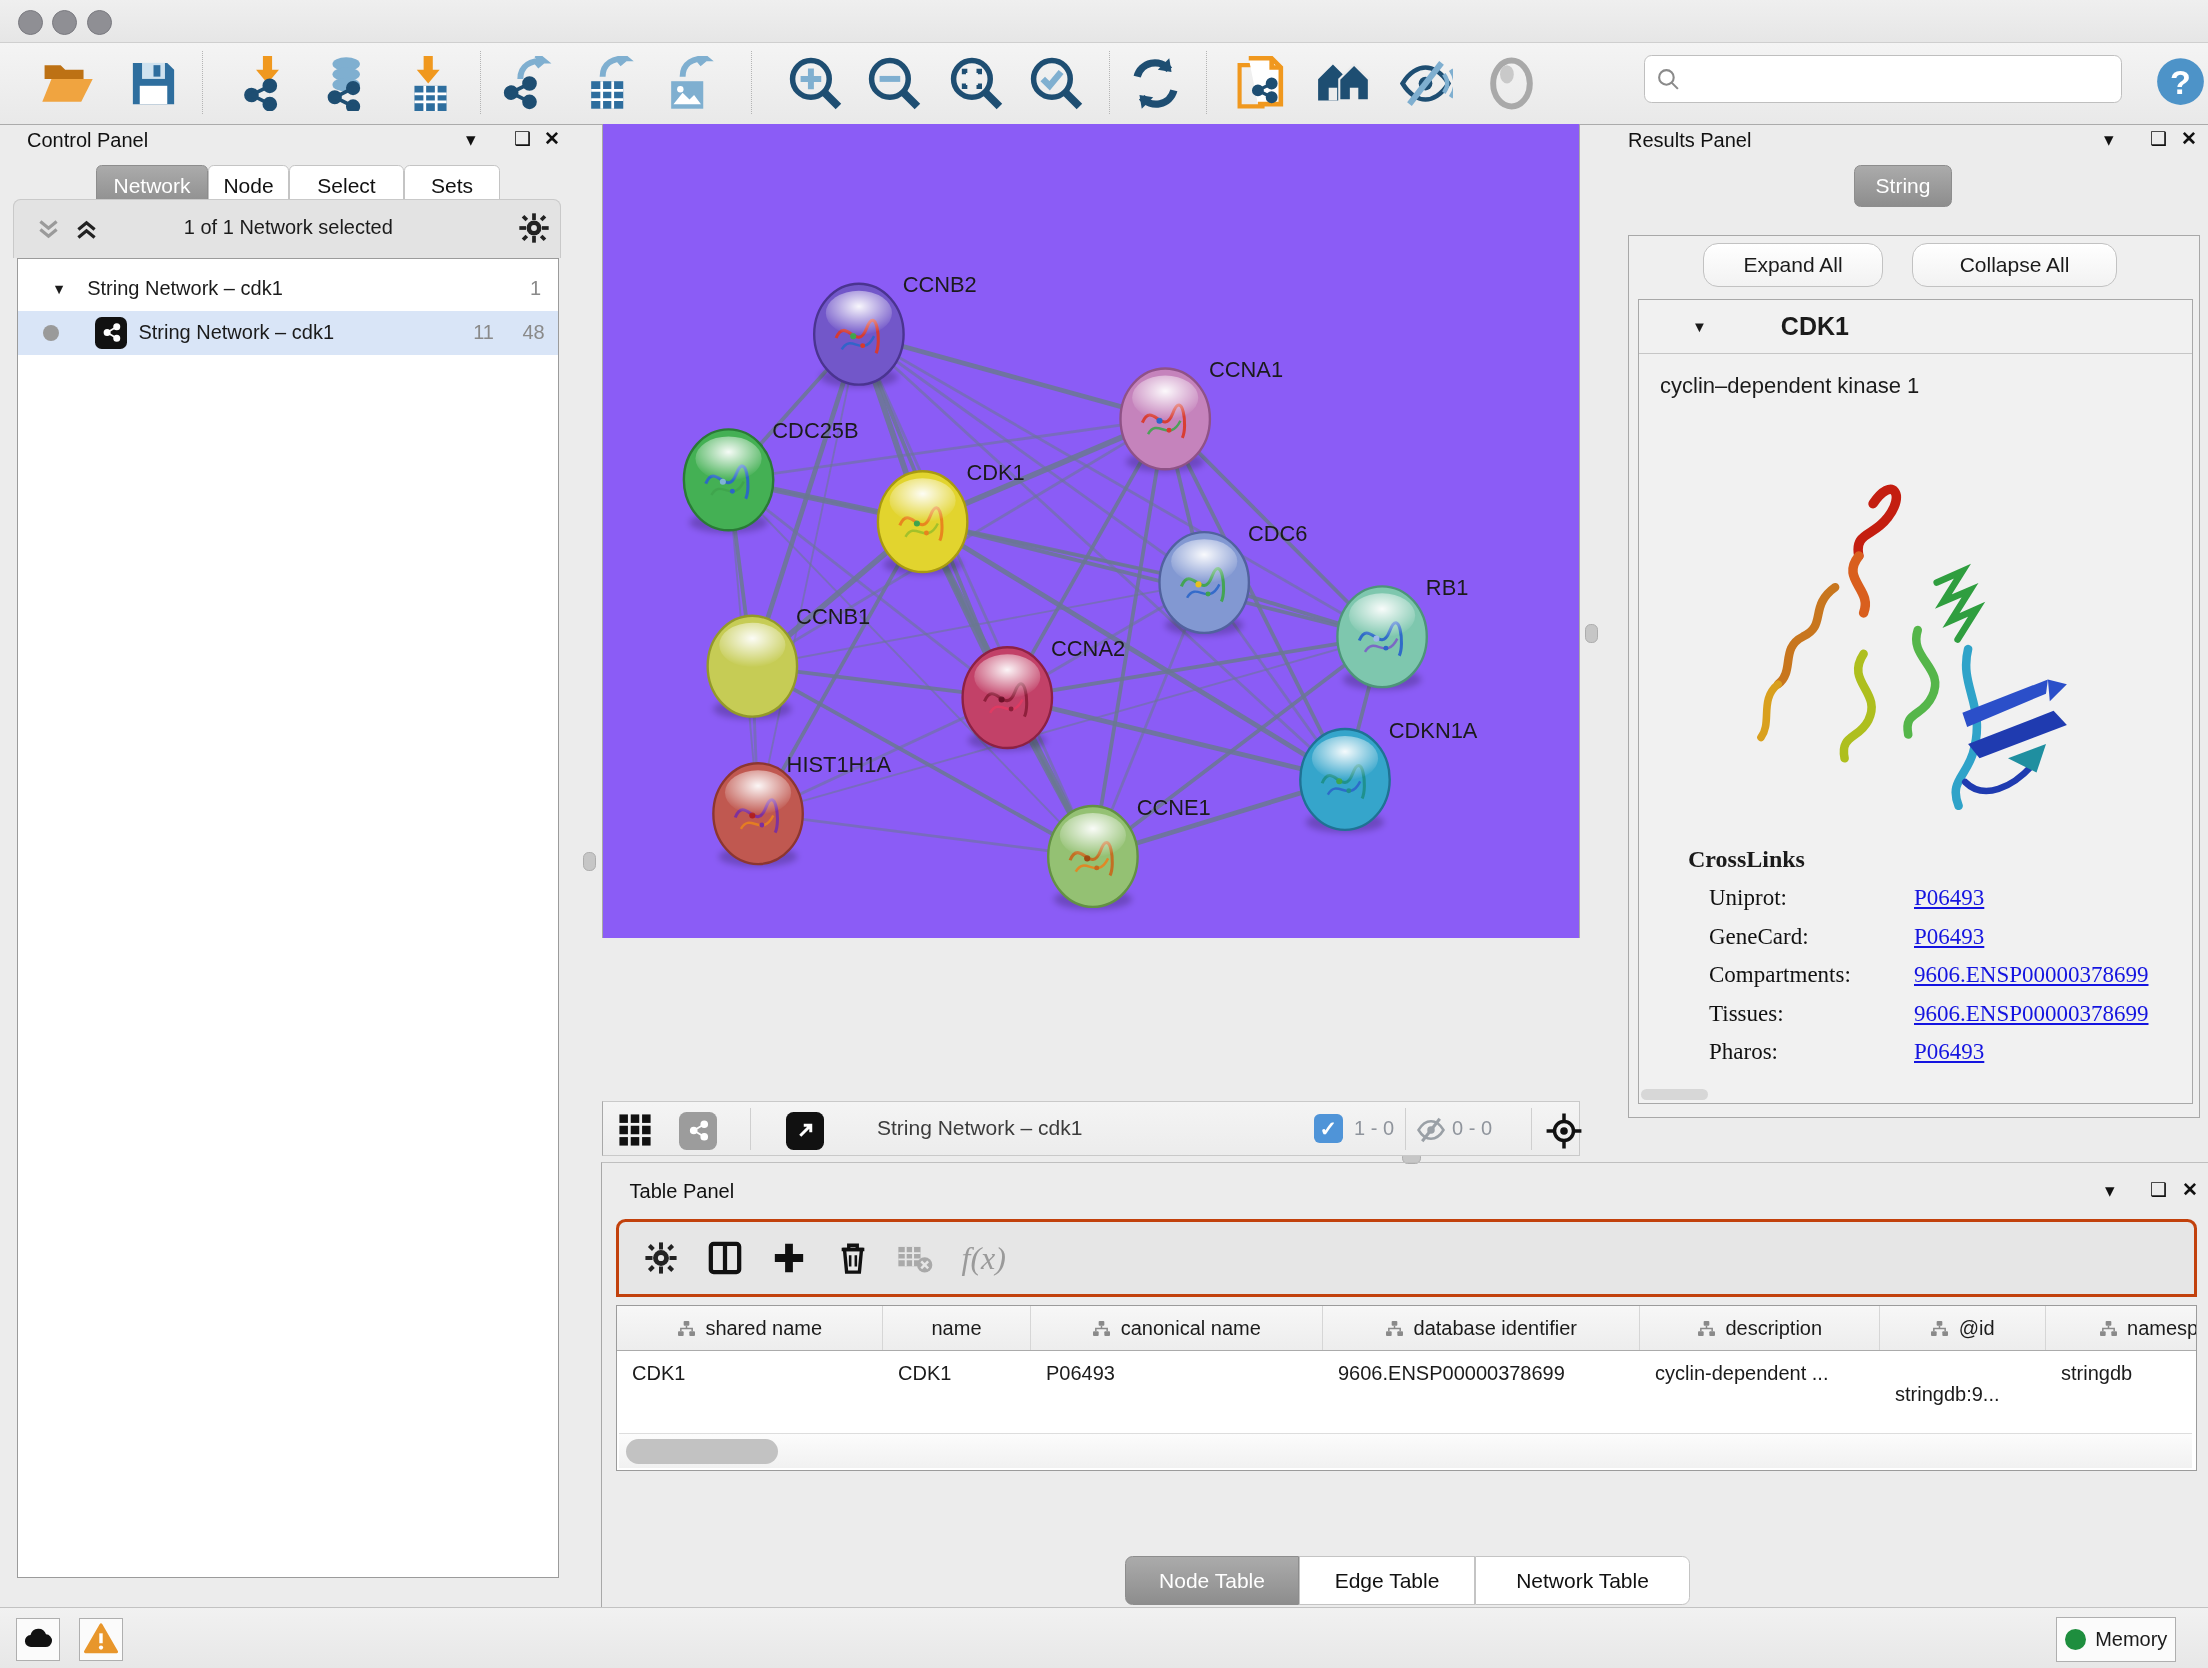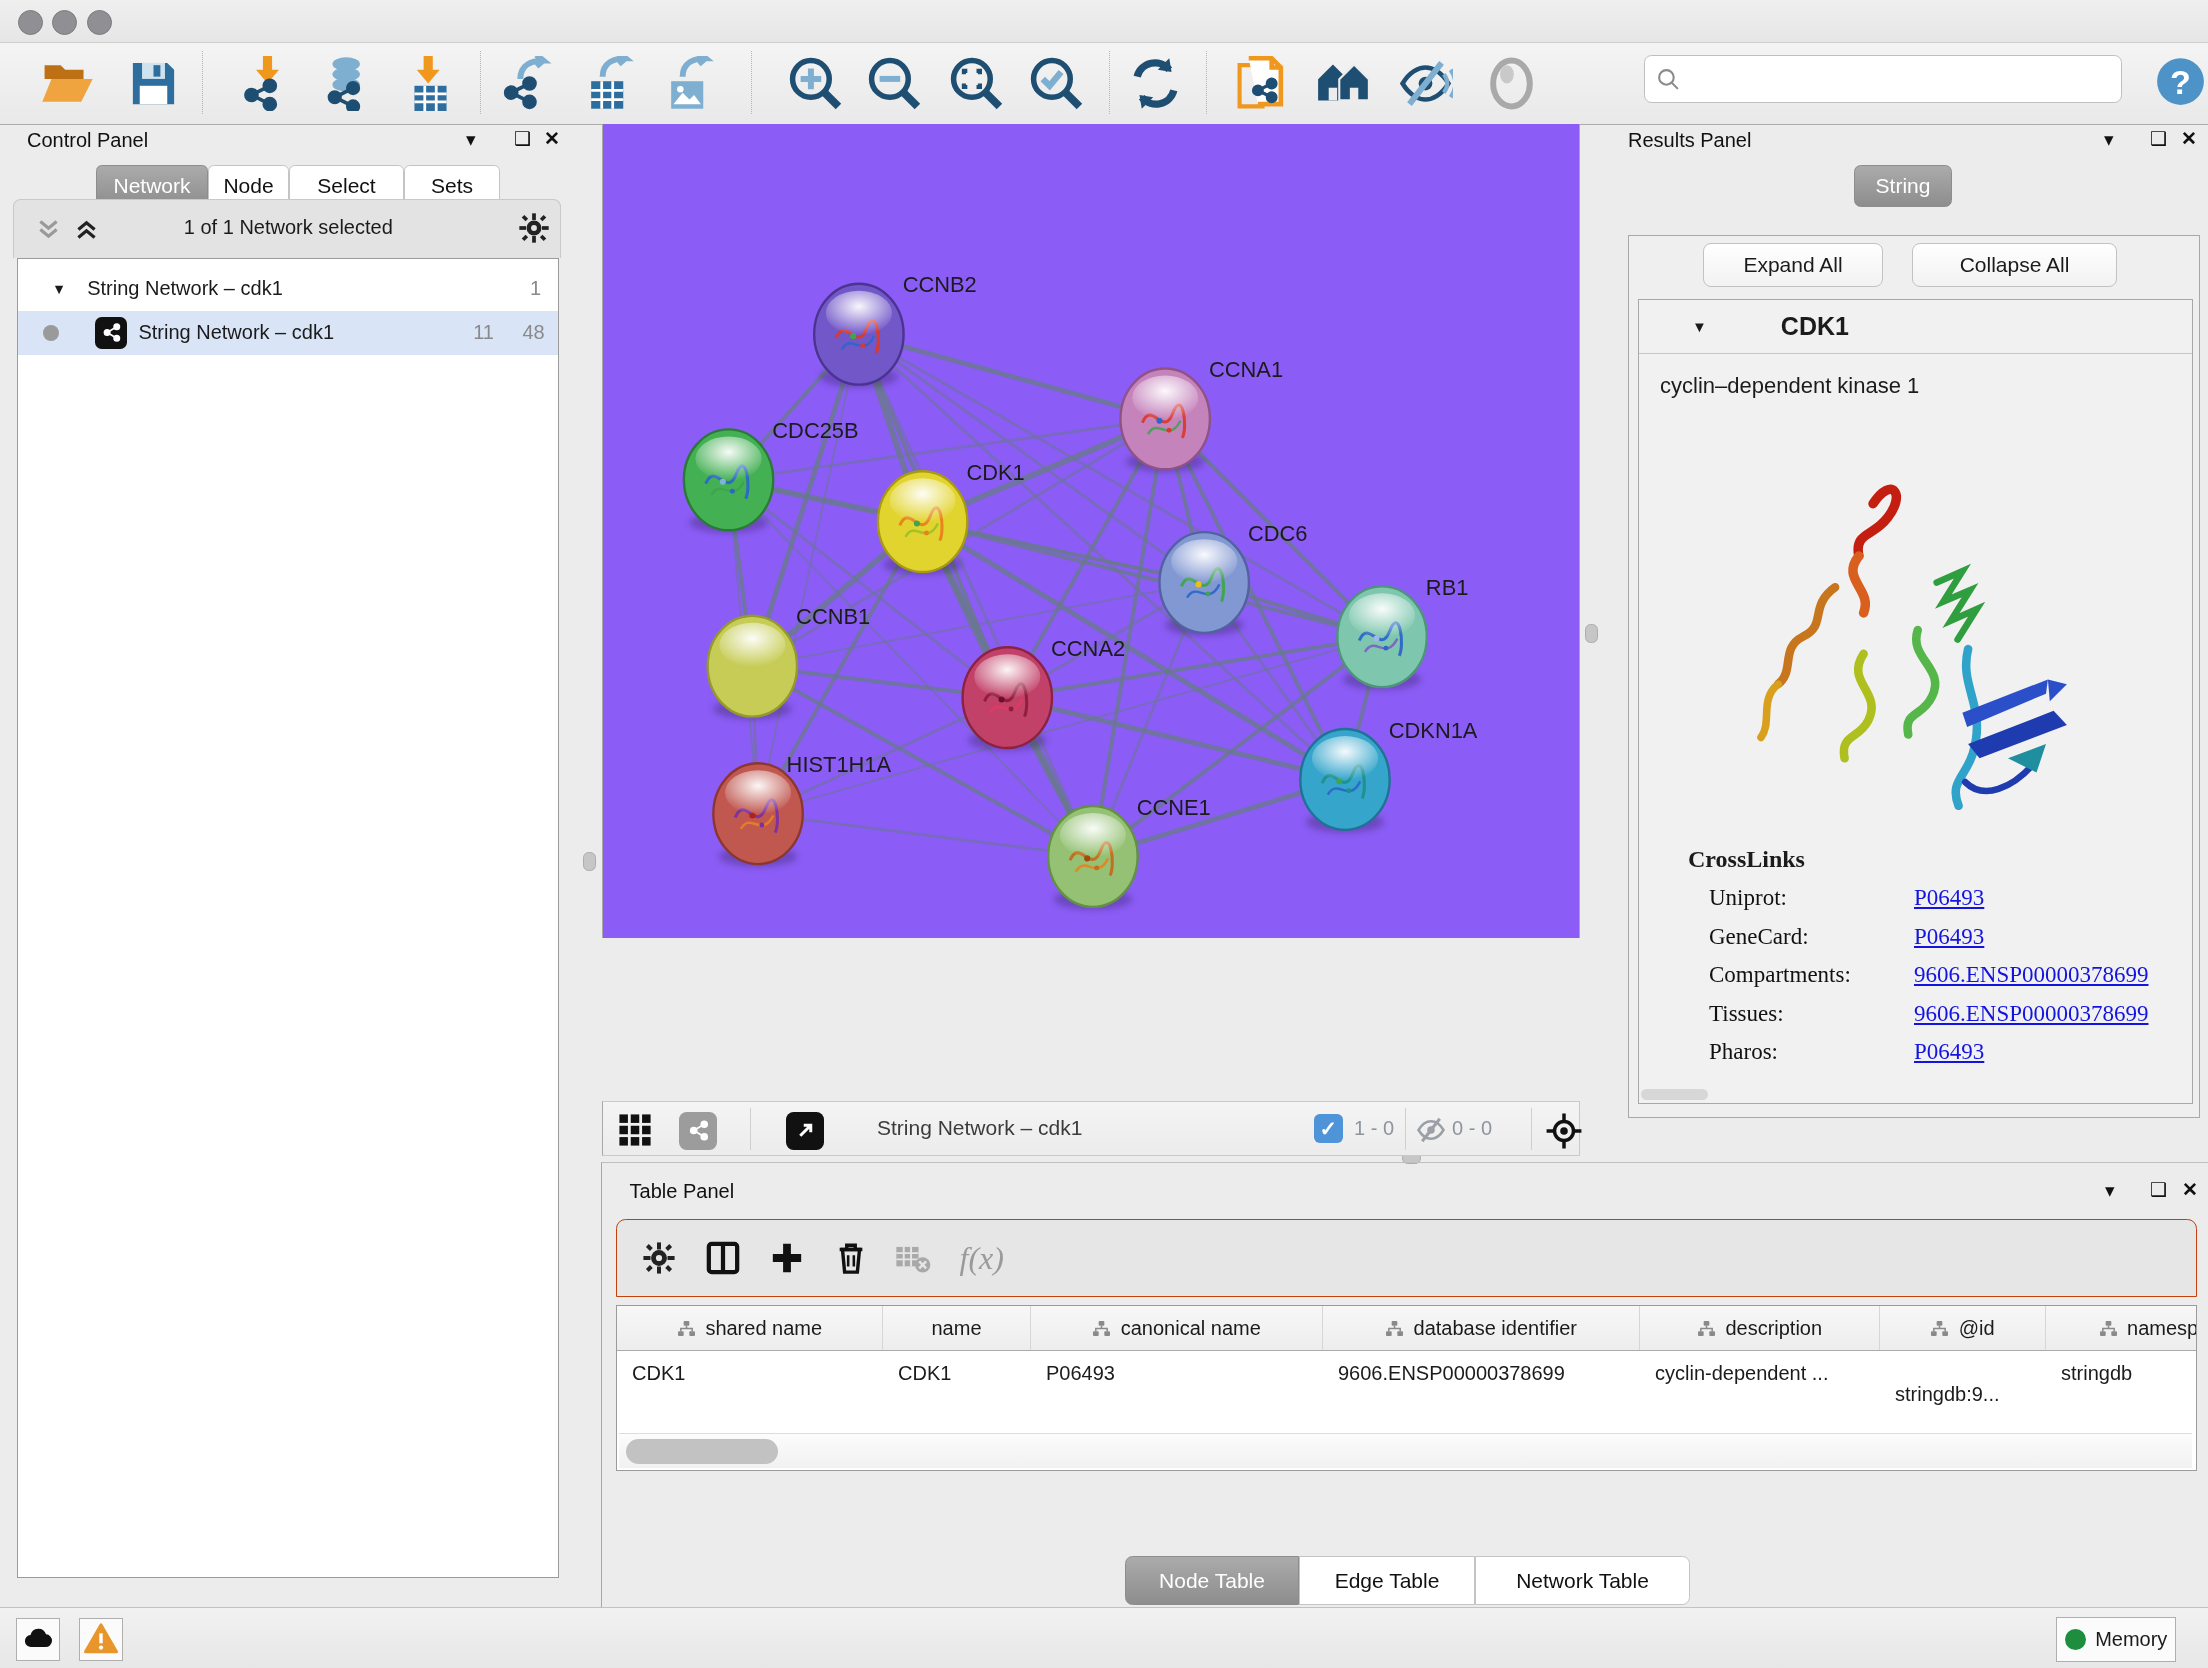--- a/index.html
+++ b/index.html
@@ -42,28 +42,28 @@
            border-left:1px solid #A8A8A8;border-right:1px solid #A8A8A8;box-sizing:border-box;}
   .net-toolbar{left:602px;top:1101px;width:978px;height:55px;background:linear-gradient(#F4F4F4,#ECECEC);
                border:1px solid #C9C9C9;border-left:1px solid #A8A8A8;box-sizing:border-box;}
   .nt-sep{top:5.7px;width:0;height:42px;border-left:1px solid #CFCFCF;}
   .nt-label{font-size:21px;color:#3C3C3C;}
   .nt-cnt{font-size:20px;color:#8F949C;}
   .chk{width:28.5px;height:28.5px;background:#4F94D8;border-radius:5.7px;display:flex;align-items:center;
        justify-content:center;color:#fff;font-size:21px;font-weight:bold;}
   
   .res-outer{left:1628px;top:235px;width:572px;height:883px;background:#EFEFEF;border:1.9px solid #A8A8A8;box-sizing:border-box;}
-  .res-btn{height:42px;background:linear-gradient(#FFFFFF,#F2F2F2);border:1px solid #C2C2C2;border-radius:8px;
+  .res-btn{height:42px;background:linear-gradient(#FFFFFF,#F2F2F2);border:1px solid #C2C2C2;border-radius:15px;
            display:flex;align-items:center;justify-content:center;font-size:21px;}
   .res-inner{left:1638px;top:299px;width:555px;height:805px;background:#F1F1F1;border:1.9px solid #A8A8A8;box-sizing:border-box;}
   .res-hdr{height:53px;border-bottom:1.9px solid #C6C6C6;display:flex;align-items:center;}
   .crosslink-label{font-family:"Liberation Serif",serif;font-size:23px;color:#111;}
   .crosslink-value{font-family:"Liberation Serif",serif;font-size:23px;text-decoration:underline;}
   
-  .tbl-toolbar{left:616px;top:1219px;width:1581px;height:78px;background:#E6E6E6;border:1px solid #c2410c;
+  .tbl-toolbar{left:616px;top:1219px;width:1581px;height:78px;background:#E6E6E6;border:3px solid #c2410c;
                border-radius:9.5px 9.5px 0 0;box-sizing:border-box;display:flex;align-items:center;}
   .tblbox{left:616px;top:1305px;width:1581px;height:166px;background:#fff;border:1.9px solid #9B9B9B;box-sizing:border-box;overflow:hidden;}
   .thead{display:flex;height:44px;background:linear-gradient(#F7F7F7,#EDEDED);border-bottom:1.9px solid #ABABAB;}
   .th{display:flex;align-items:center;justify-content:center;font-size:20px;color:#1b1b1b;
       border-right:1px solid #D6D6D6;box-sizing:border-box;gap:9.5px;flex:none;}
   .trow{display:flex;height:44px;align-items:center;font-size:20px;}
   .td{padding-left:15px;box-sizing:border-box;flex:none;white-space:nowrap;overflow:hidden;}
   .hscroll{position:absolute;left:1.9px;bottom:1.9px;width:1573px;height:34px;background:linear-gradient(#FCFCFC,#F1F1F1);border-top:1px solid #DDD;}
   .hthumb{position:absolute;left:7.6px;top:4.8px;width:152px;height:25px;border-radius:12.4px;background:#C2C2C2;}
   .bot-tabs .tab{border-radius:7.6px;}

